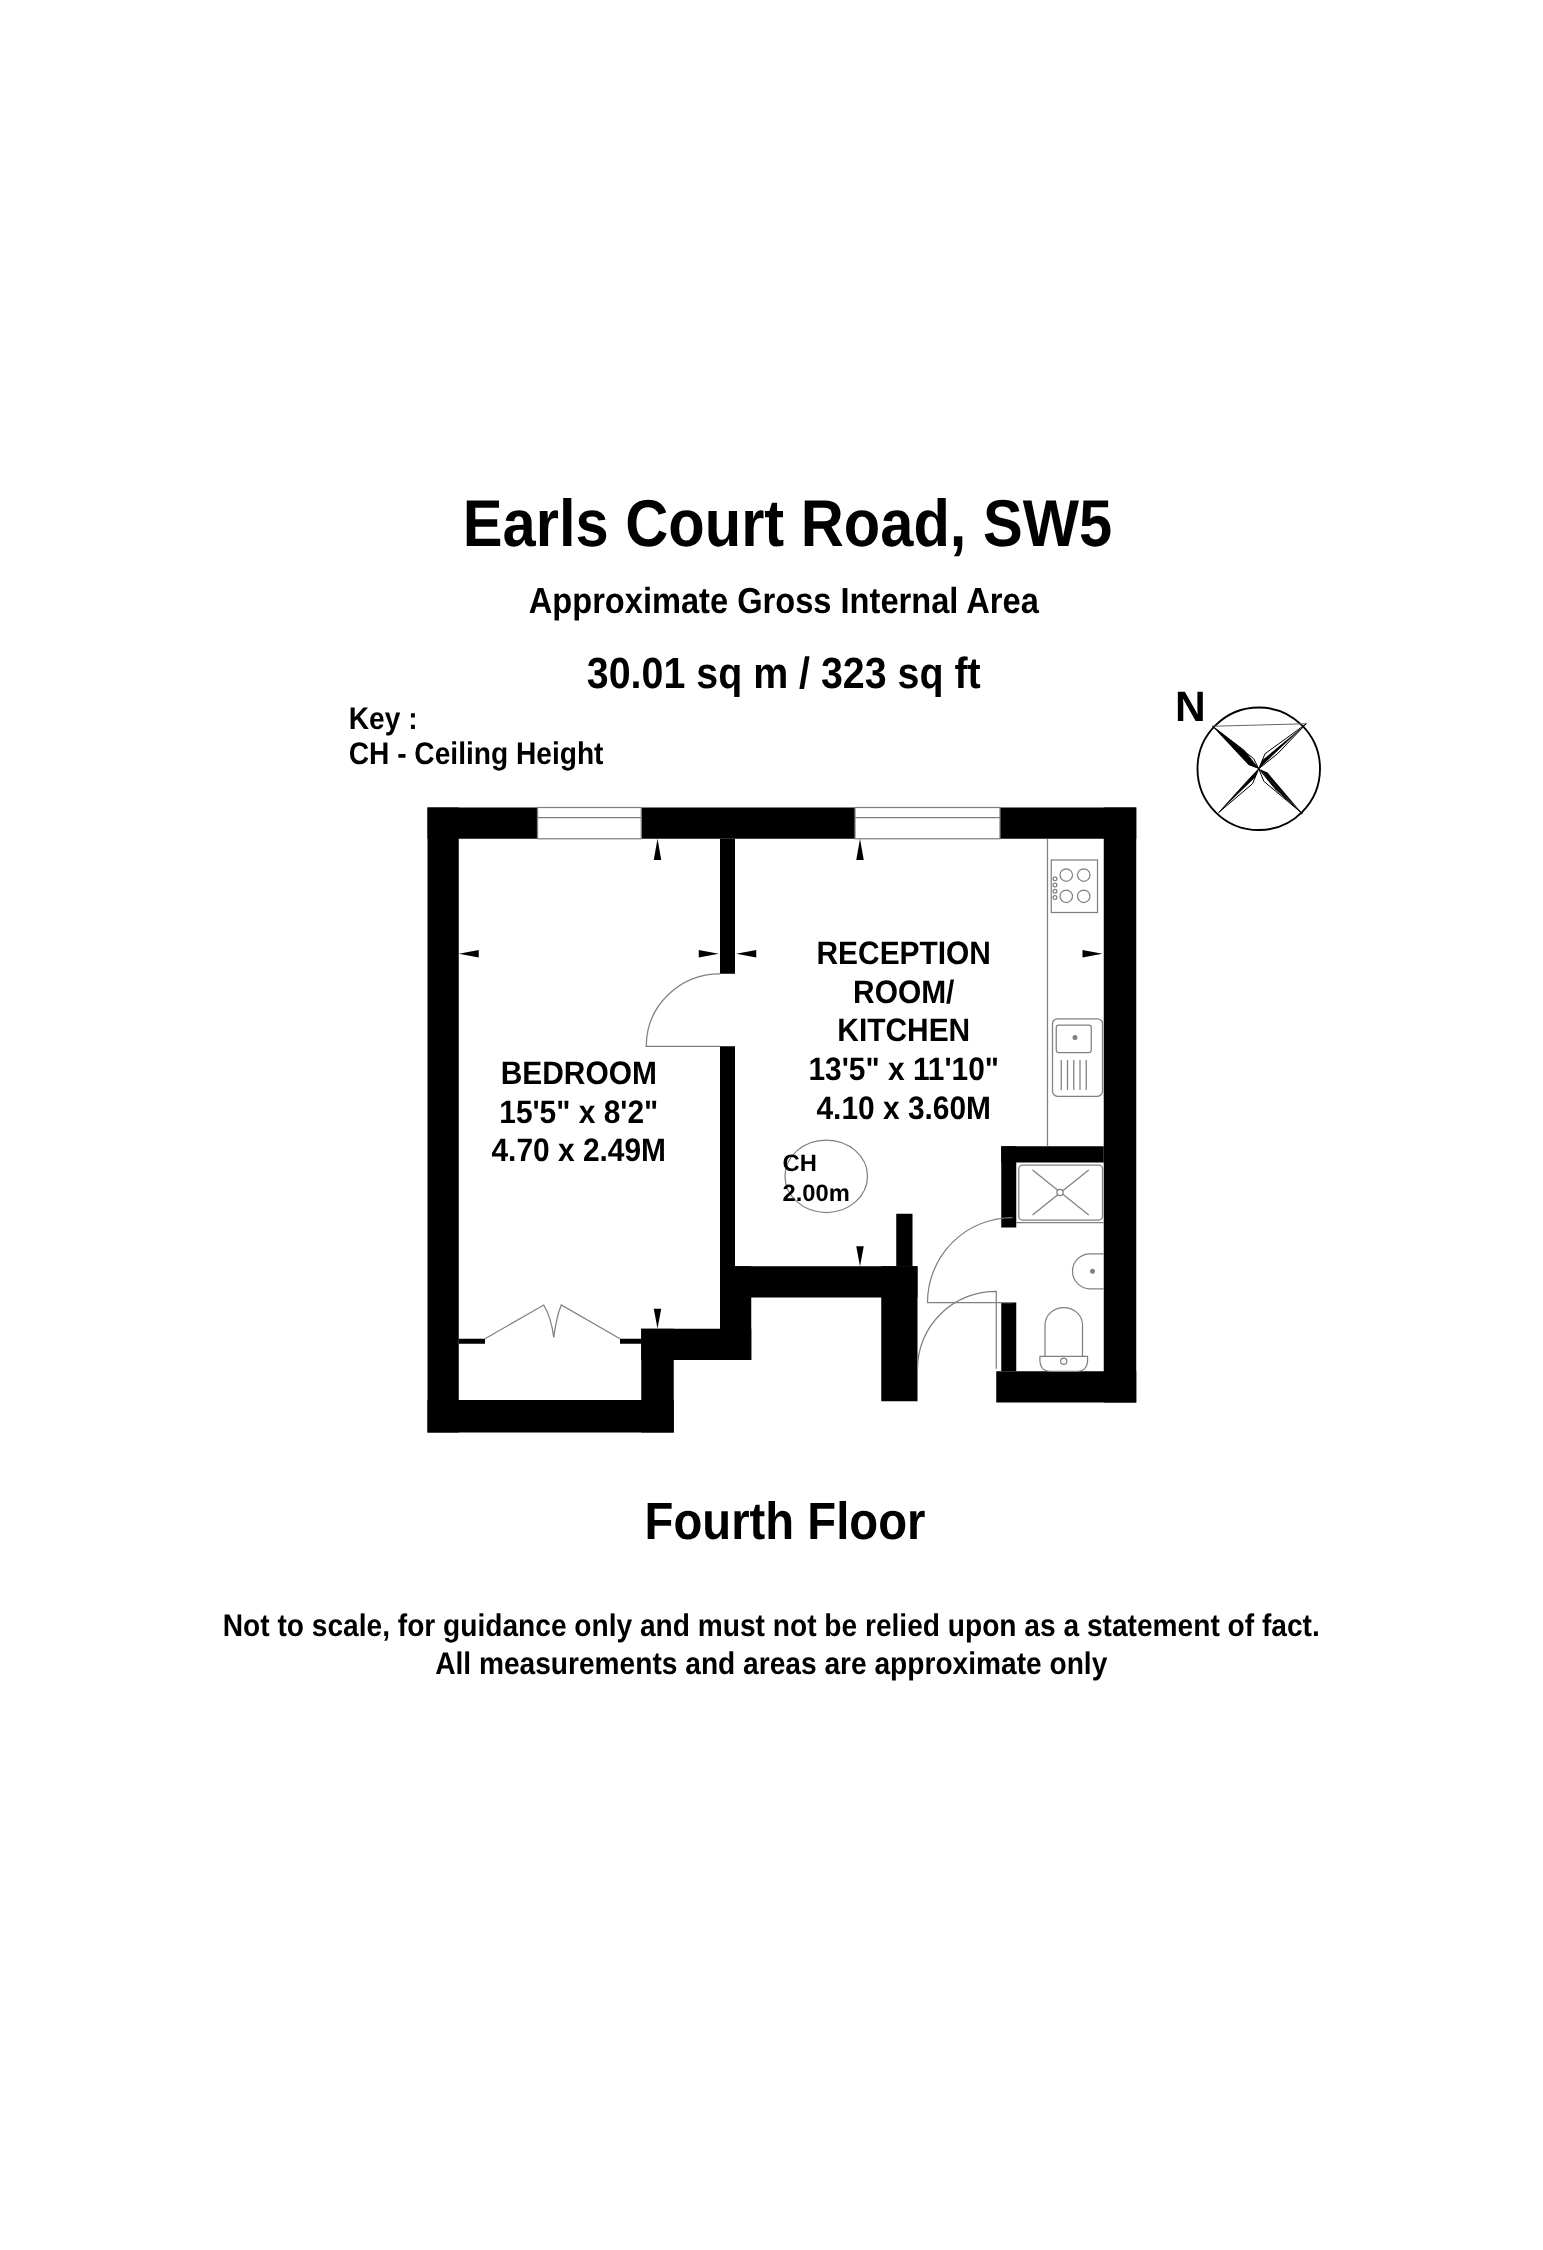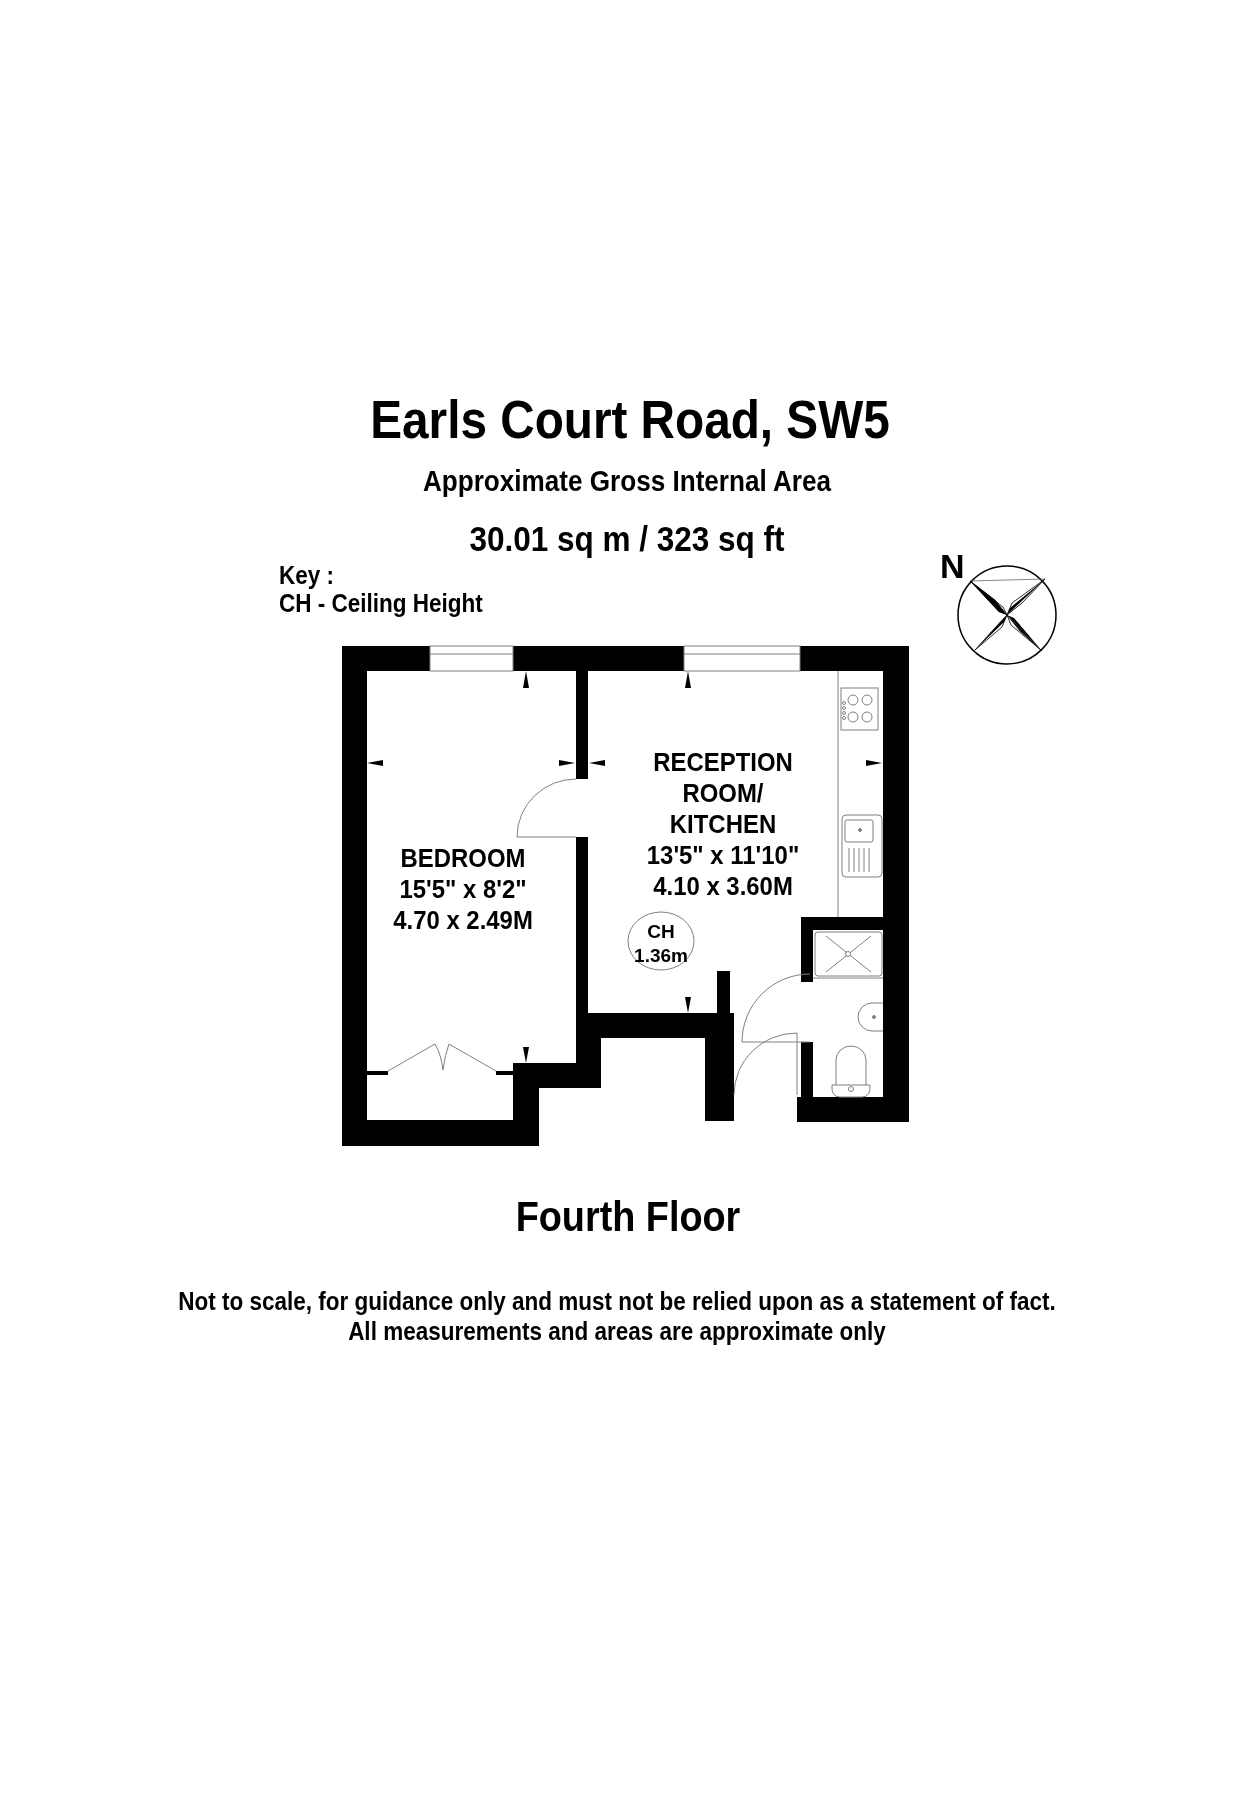--- a/index.html
+++ b/index.html
@@ -11,21 +11,21 @@
   #area { left: 0; width: 1254px; top: 518px; font-size: 35px; line-height: 42px; }
   #key-label { left: 279px; top: 560px; font-size: 25px; line-height: 30px; transform-origin: left top; }
   #key-ch { left: 279px; top: 588px; font-size: 25px; line-height: 30px; transform-origin: left top; }
   #floor-label { left: 0; width: 1256px; top: 1192px; font-size: 42px; line-height: 50px; }
   #disclaimer1 { left: 0; width: 1234px; top: 1286px; font-size: 25px; line-height: 30px; }
   #disclaimer2 { left: 0; width: 1234px; top: 1316px; font-size: 25px; line-height: 30px; }
   .room { position: absolute; font-weight: bold; text-align: center; font-size: 26px; line-height: 31px; transform: scaleX(0.92); }
   #bedroom { left: 363px; width: 200px; top: 843px; }
   #reception { left: 613px; width: 220px; top: 747px; }
   #compass-n { left: 940px; top: 548px; font-size: 34px; line-height: 36px; transform: none; }
-  #ch-label { position: absolute; left: 626px; width: 70px; top: 920px; text-align: center; font-weight: bold; font-size: 19px; line-height: 24px; }
+  #ch-label { position: absolute; left: 626px; width: 70px; top: 920px; font-weight: bold; font-size: 19px; line-height: 24px; }
   svg#plan { position: absolute; left: 0; top: 0; }
 </style>
 </head>
 <body>
 
 <svg id="plan" width="1234" height="1800" viewBox="0 0 1234 1800" xmlns="http://www.w3.org/2000/svg">
 
   <g fill="#000">
 
     <rect x="342" y="646" width="25" height="500"></rect>
@@ -165,18 +165,18 @@
 <div id="reception" class="room">
   <div>RECEPTION</div>
   <div>ROOM/</div>
   <div>KITCHEN</div>
   <div>13'5" x 11'10"</div>
   <div>4.10 x 3.60M</div>
 </div>
 
 <div id="ch-label">
   <div>CH</div>
-  <div>1.36m</div>
+  <div>2.00m</div>
 </div>
 
 <div id="floor-label" class="txt center">Fourth Floor</div>
 <div id="disclaimer1" class="txt center">Not to scale, for guidance only and must not be relied upon as a statement of fact.</div>
 <div id="disclaimer2" class="txt center">All measurements and areas are approximate only</div>
 
 </body></html>

